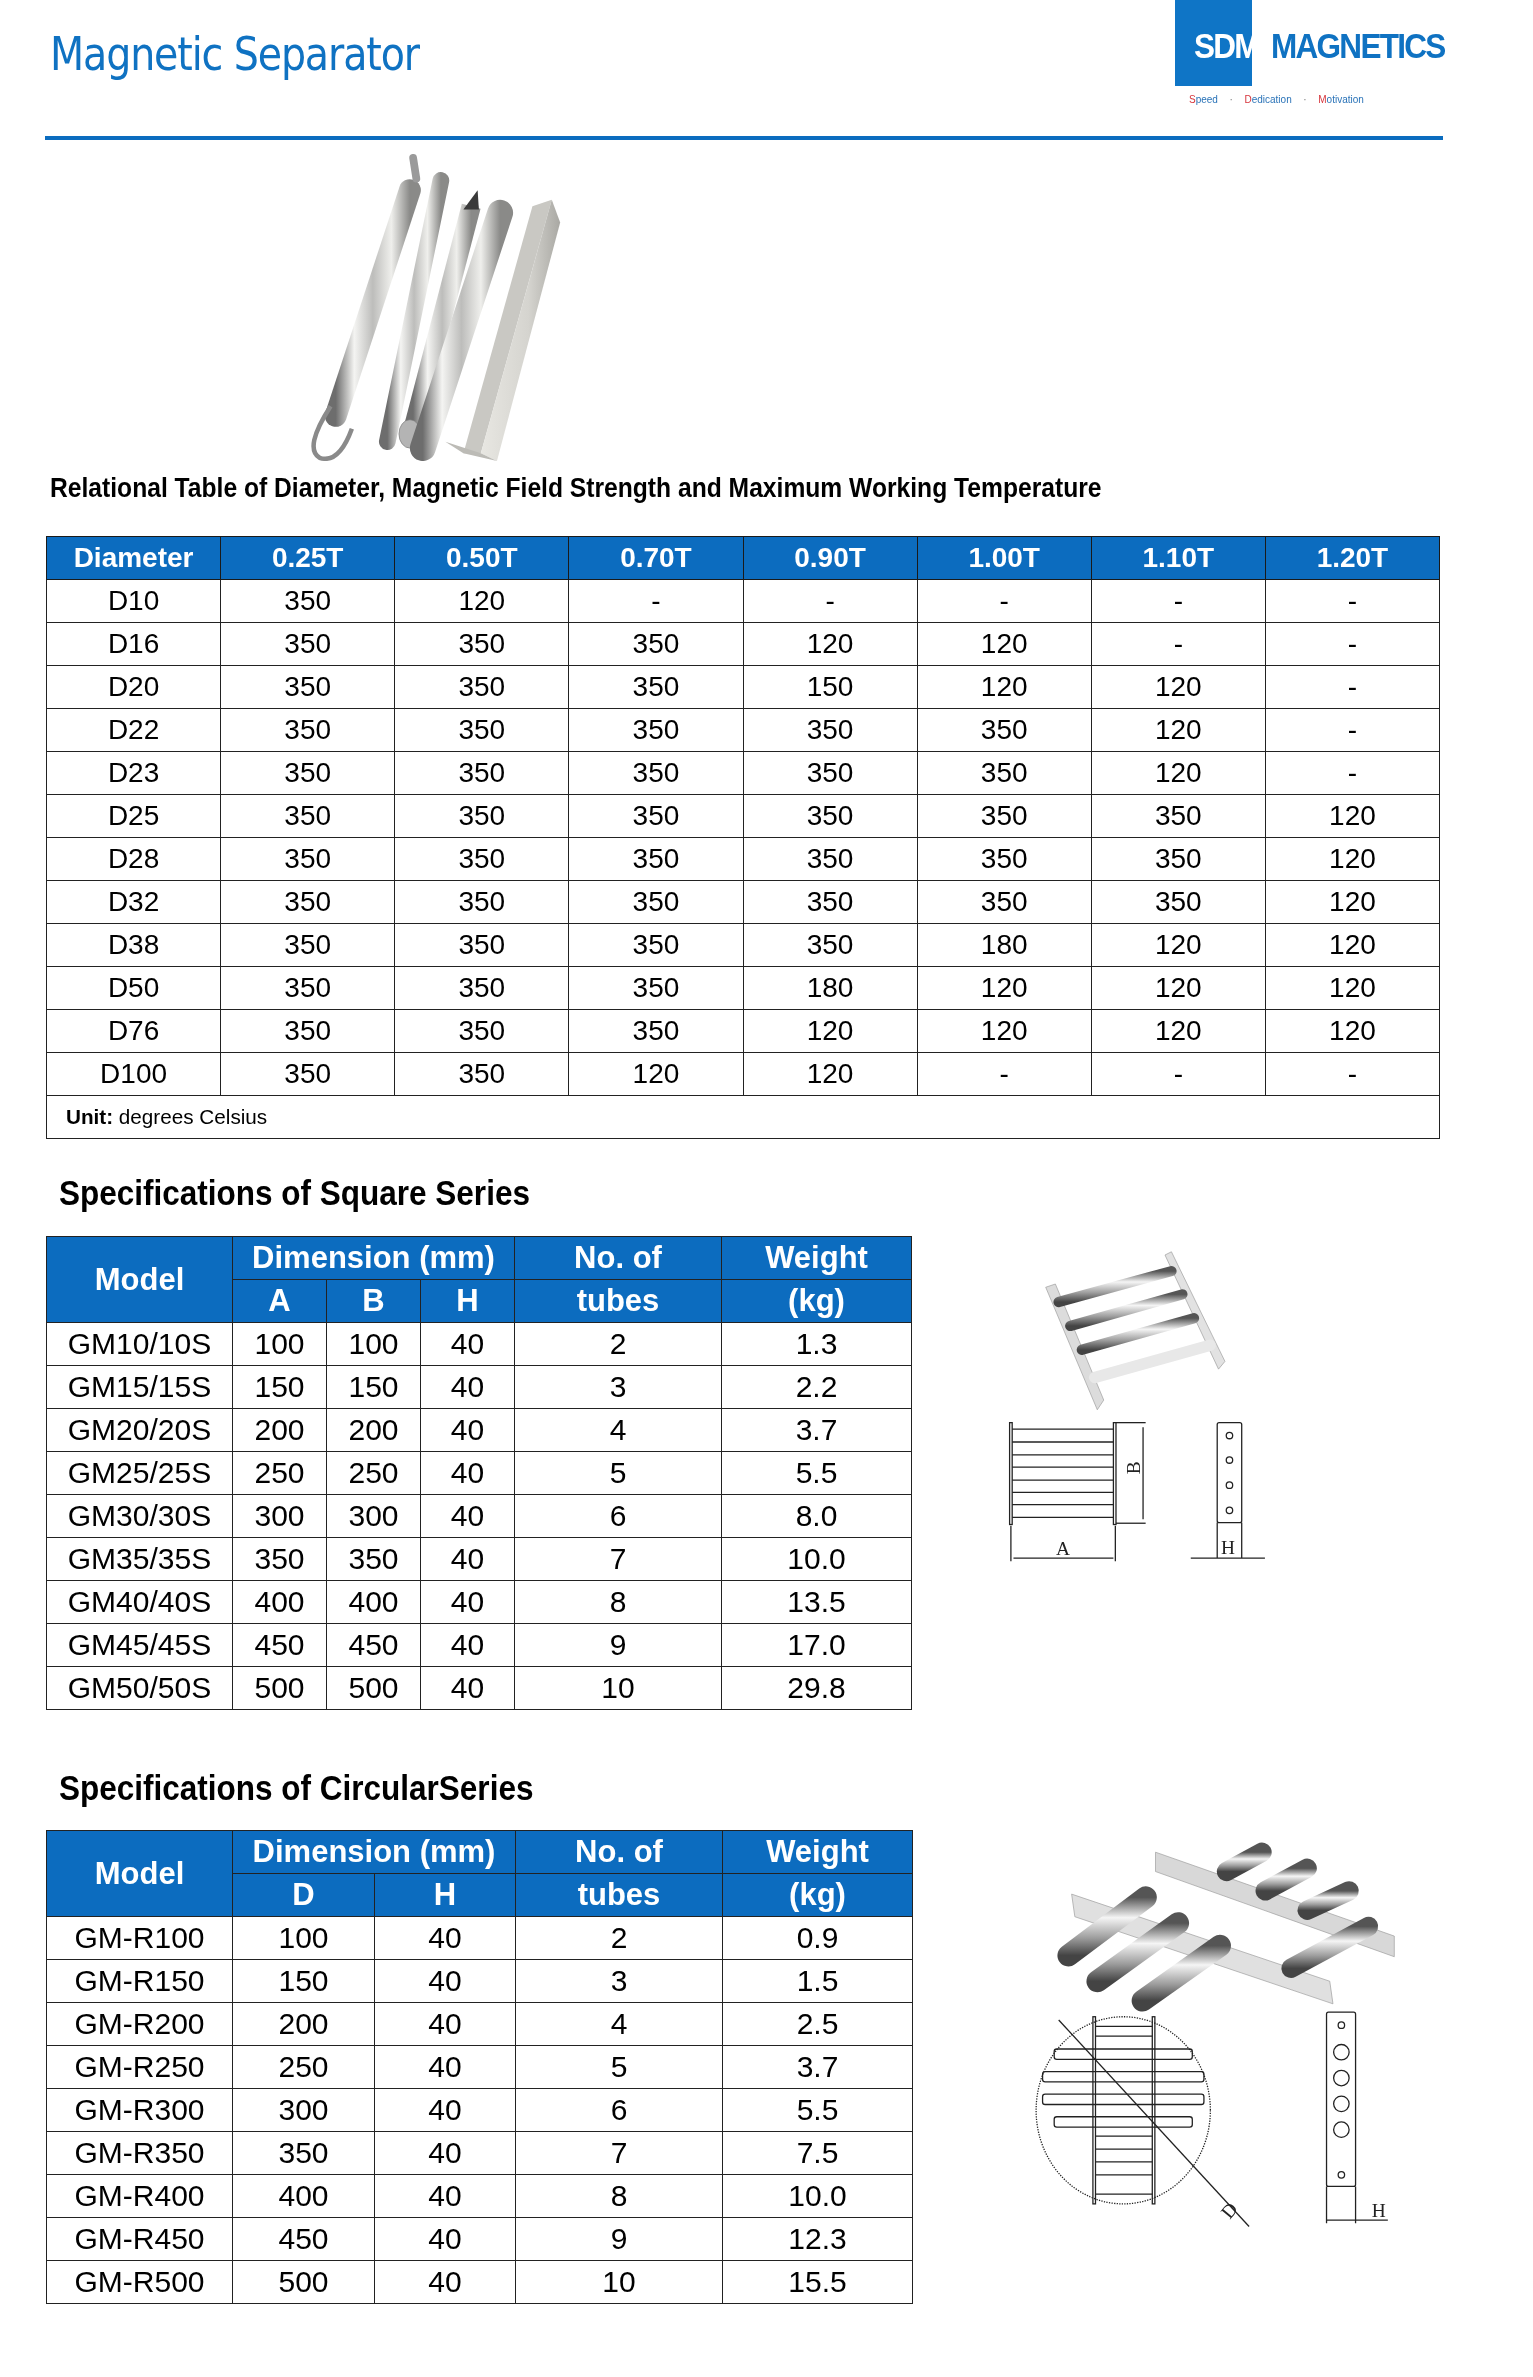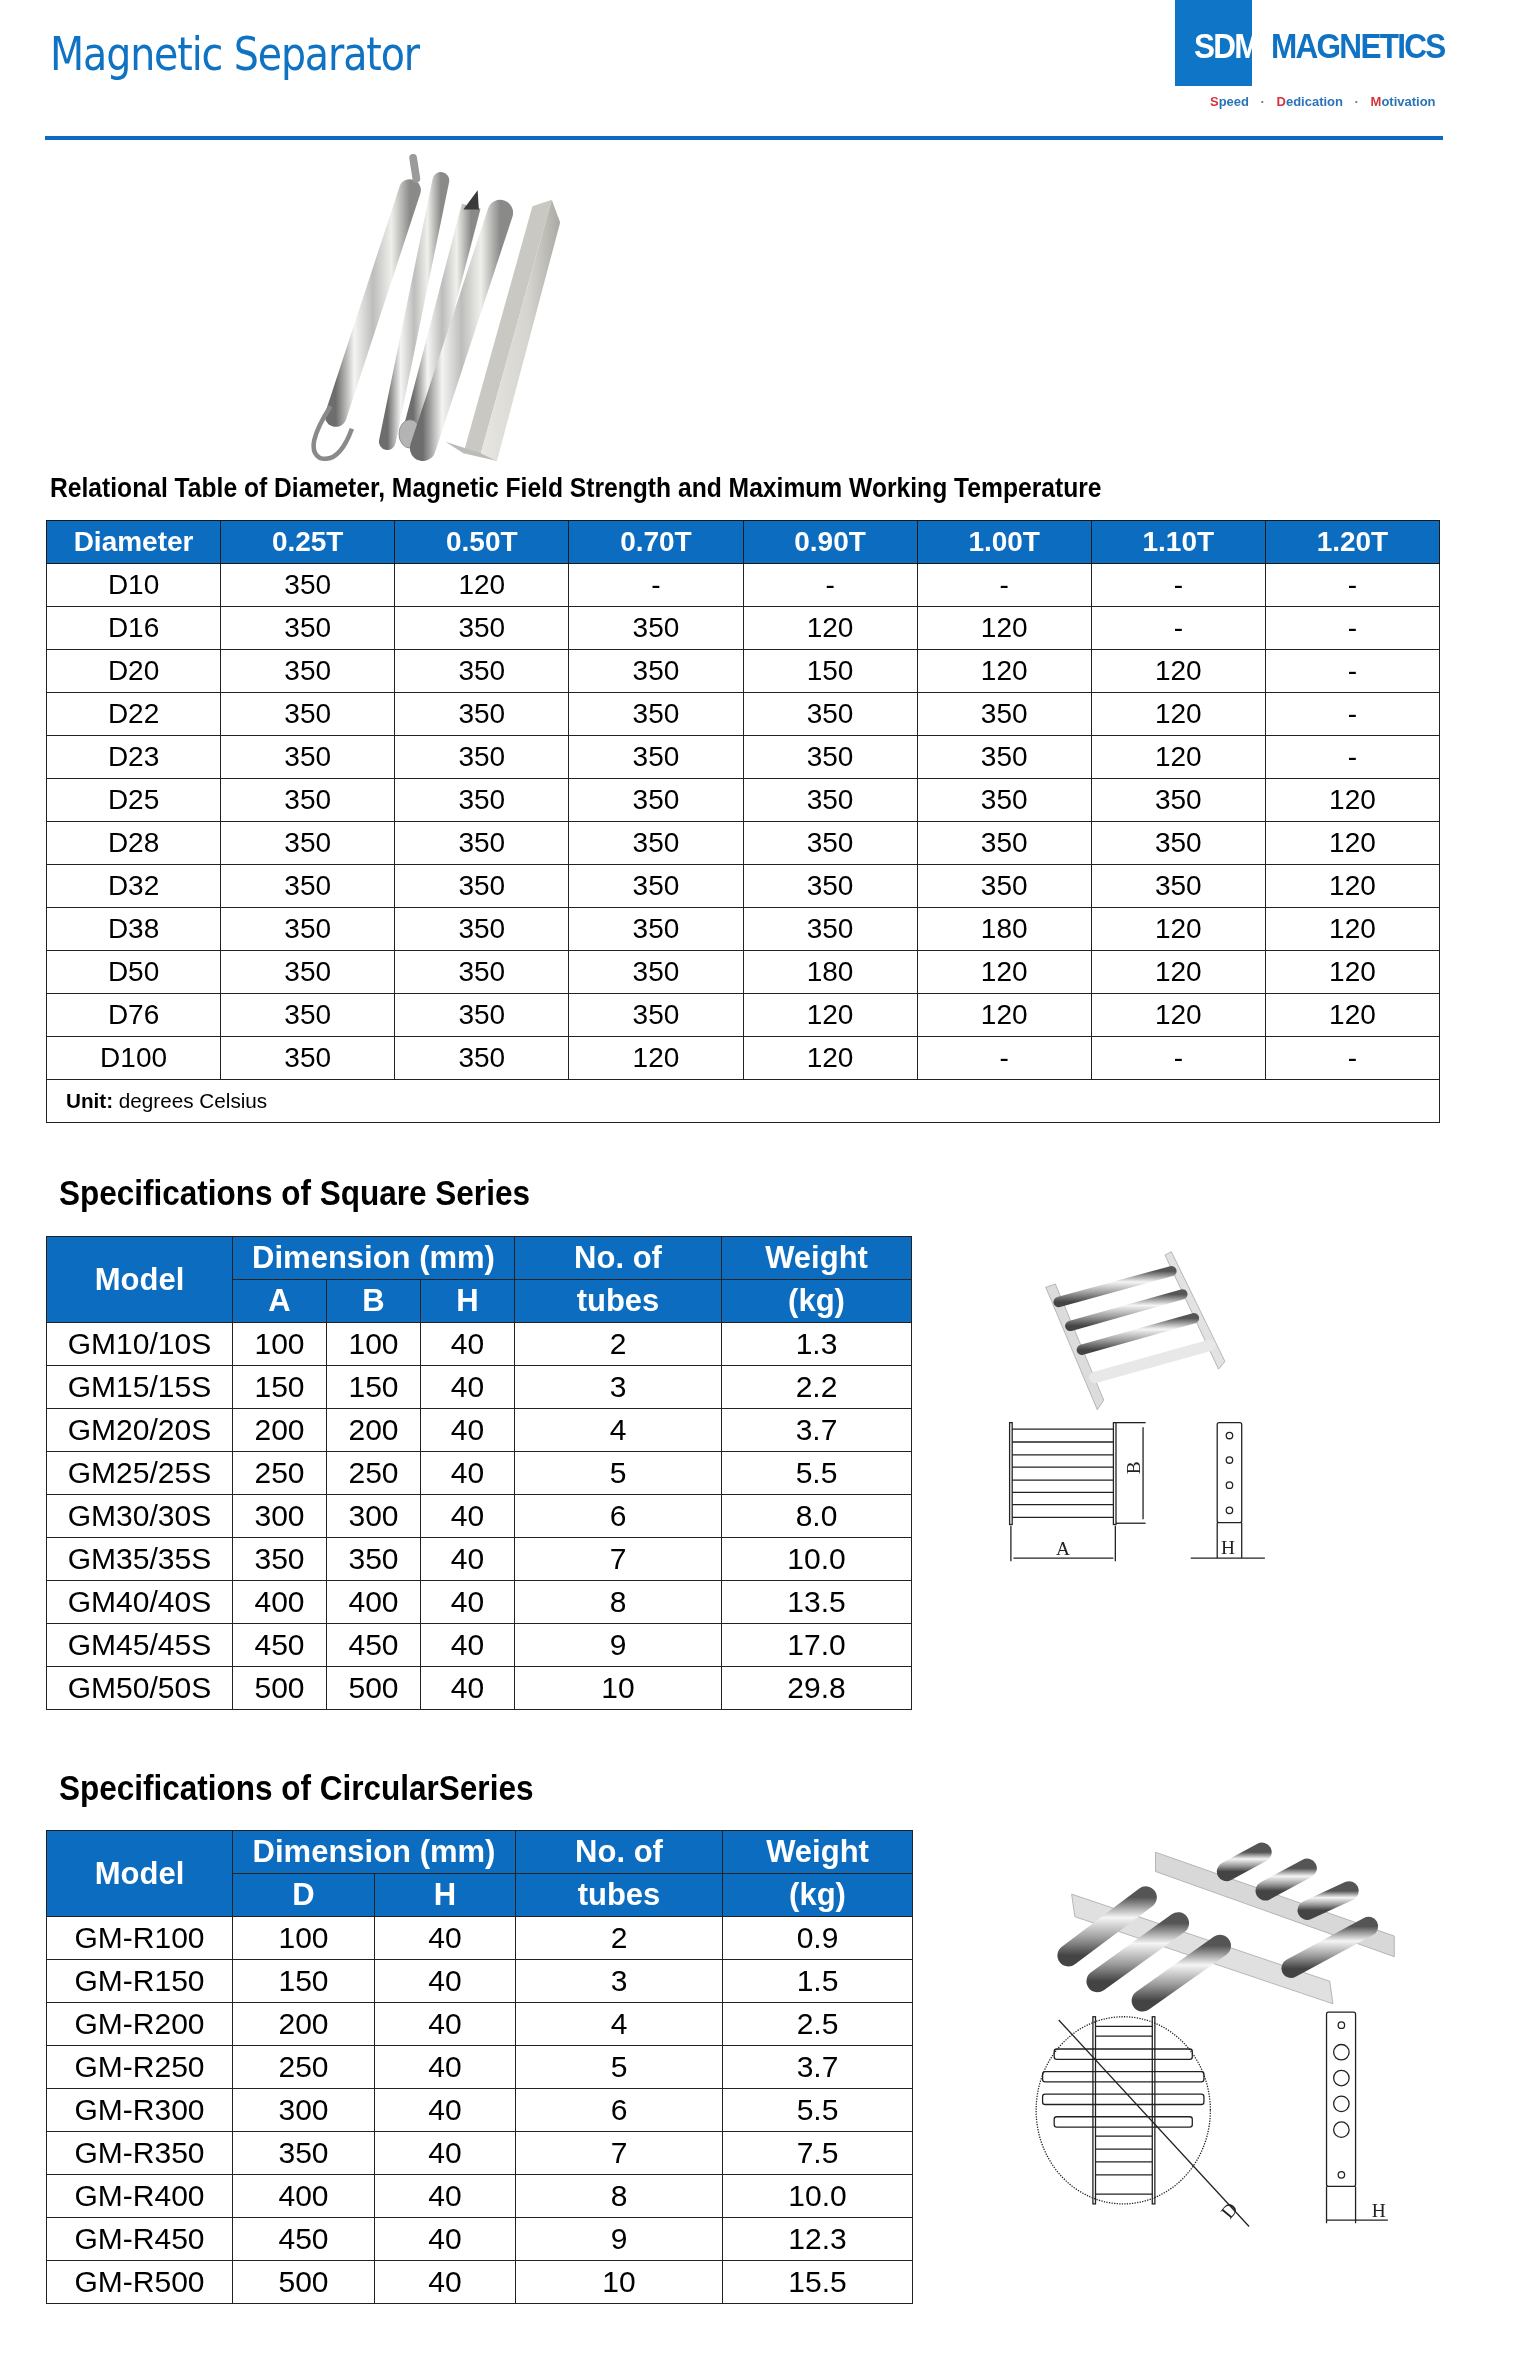--- a/index.html
+++ b/index.html
@@ -10,36 +10,36 @@
     position: absolute; left: 50px; top: 27px;
     font-family: "DejaVu Sans", sans-serif; font-size: 46px; font-weight: normal;
     color: #0f72c2; letter-spacing: -1.3px; transform: scaleX(0.86); transform-origin: left top;
   }
   .title-rule { position: absolute; left: 45px; top: 136px; width: 1398px; height: 3.9px; background: #0b6cbf; }
 
   .logo { position: absolute; left: 1175px; top: 0; width: 271px; height: 116px; padding-left: 32px; }
   .logo-box { position: absolute; left: 0; top: 0; width: 77px; height: 86px; background: #0f75c6; }
   .logo-sdm { position: absolute; left: 19.4px; top: 26px; font-size: 35px; font-weight: bold; color: #fff; letter-spacing: -1.9px; transform: scaleX(0.9); transform-origin: left top; }
   .logo-mag { position: absolute; left: 96px; top: 26px; font-size: 35px; font-weight: bold; color: #0f72c2; letter-spacing: -1.9px; transform: scaleX(0.9); transform-origin: left top; }
-  .logo-tag { position: absolute; left: 35px; top: 94px; font-size: 13px; font-weight: bold; color: #2a73b8; white-space: nowrap; }
+  .logo-tag { position: absolute; left: 14px; top: 94px; font-size: 10px; font-weight: normal; color: #2a73b8; white-space: nowrap; }
   .logo-tag .cap { color: #d6343b; }
   .logo-tag .dot { color: #777; margin: 0 11.6px; }
 
   .hero { position: absolute; left: 290px; top: 145px; width: 1162px; height: 316px; }
 
   .section-title { position: absolute; font-weight: bold; color: #000; white-space: nowrap; transform-origin: left top; }
   .rel-title { left: 50px; top: 472px; font-size: 28px; transform: scaleX(0.88); }
   .sq-title  { left: 59px; top: 1173px; font-size: 35px; transform: scaleX(0.9); }
   .ci-title  { left: 59px; top: 1768px; font-size: 35px; transform: scaleX(0.9); }
 
   table { position: absolute; border-collapse: collapse; table-layout: fixed; }
   td, th { text-align: center; vertical-align: middle; border: 1.3px solid #222; overflow: hidden; white-space: nowrap; }
   th { background: #0c6cbf; color: #fff; font-weight: bold; }
 
-  .rel-table { left: 46px; top: 520px; width: 1394px; }
+  .rel-table { left: 46px; top: 536px; width: 1394px; }
   .rel-table th { height: 43px; font-size: 28px; border-color: #1a1a1a; }
   .rel-table td { height: 43px; font-size: 28px; }
   .rel-table td.unit { text-align: left; padding-left: 19px; font-size: 20.7px; height: 43px; }
   .rel-table td.unit b { font-weight: bold; }
 
   .spec-table { left: 46px; width: 865px; }
   .sq-table { top: 1236px; }
   .ci-table { top: 1830px; }
   .spec-table th { font-size: 31px; height: 43px; }
   .spec-table td { font-size: 30px; height: 43px; }

